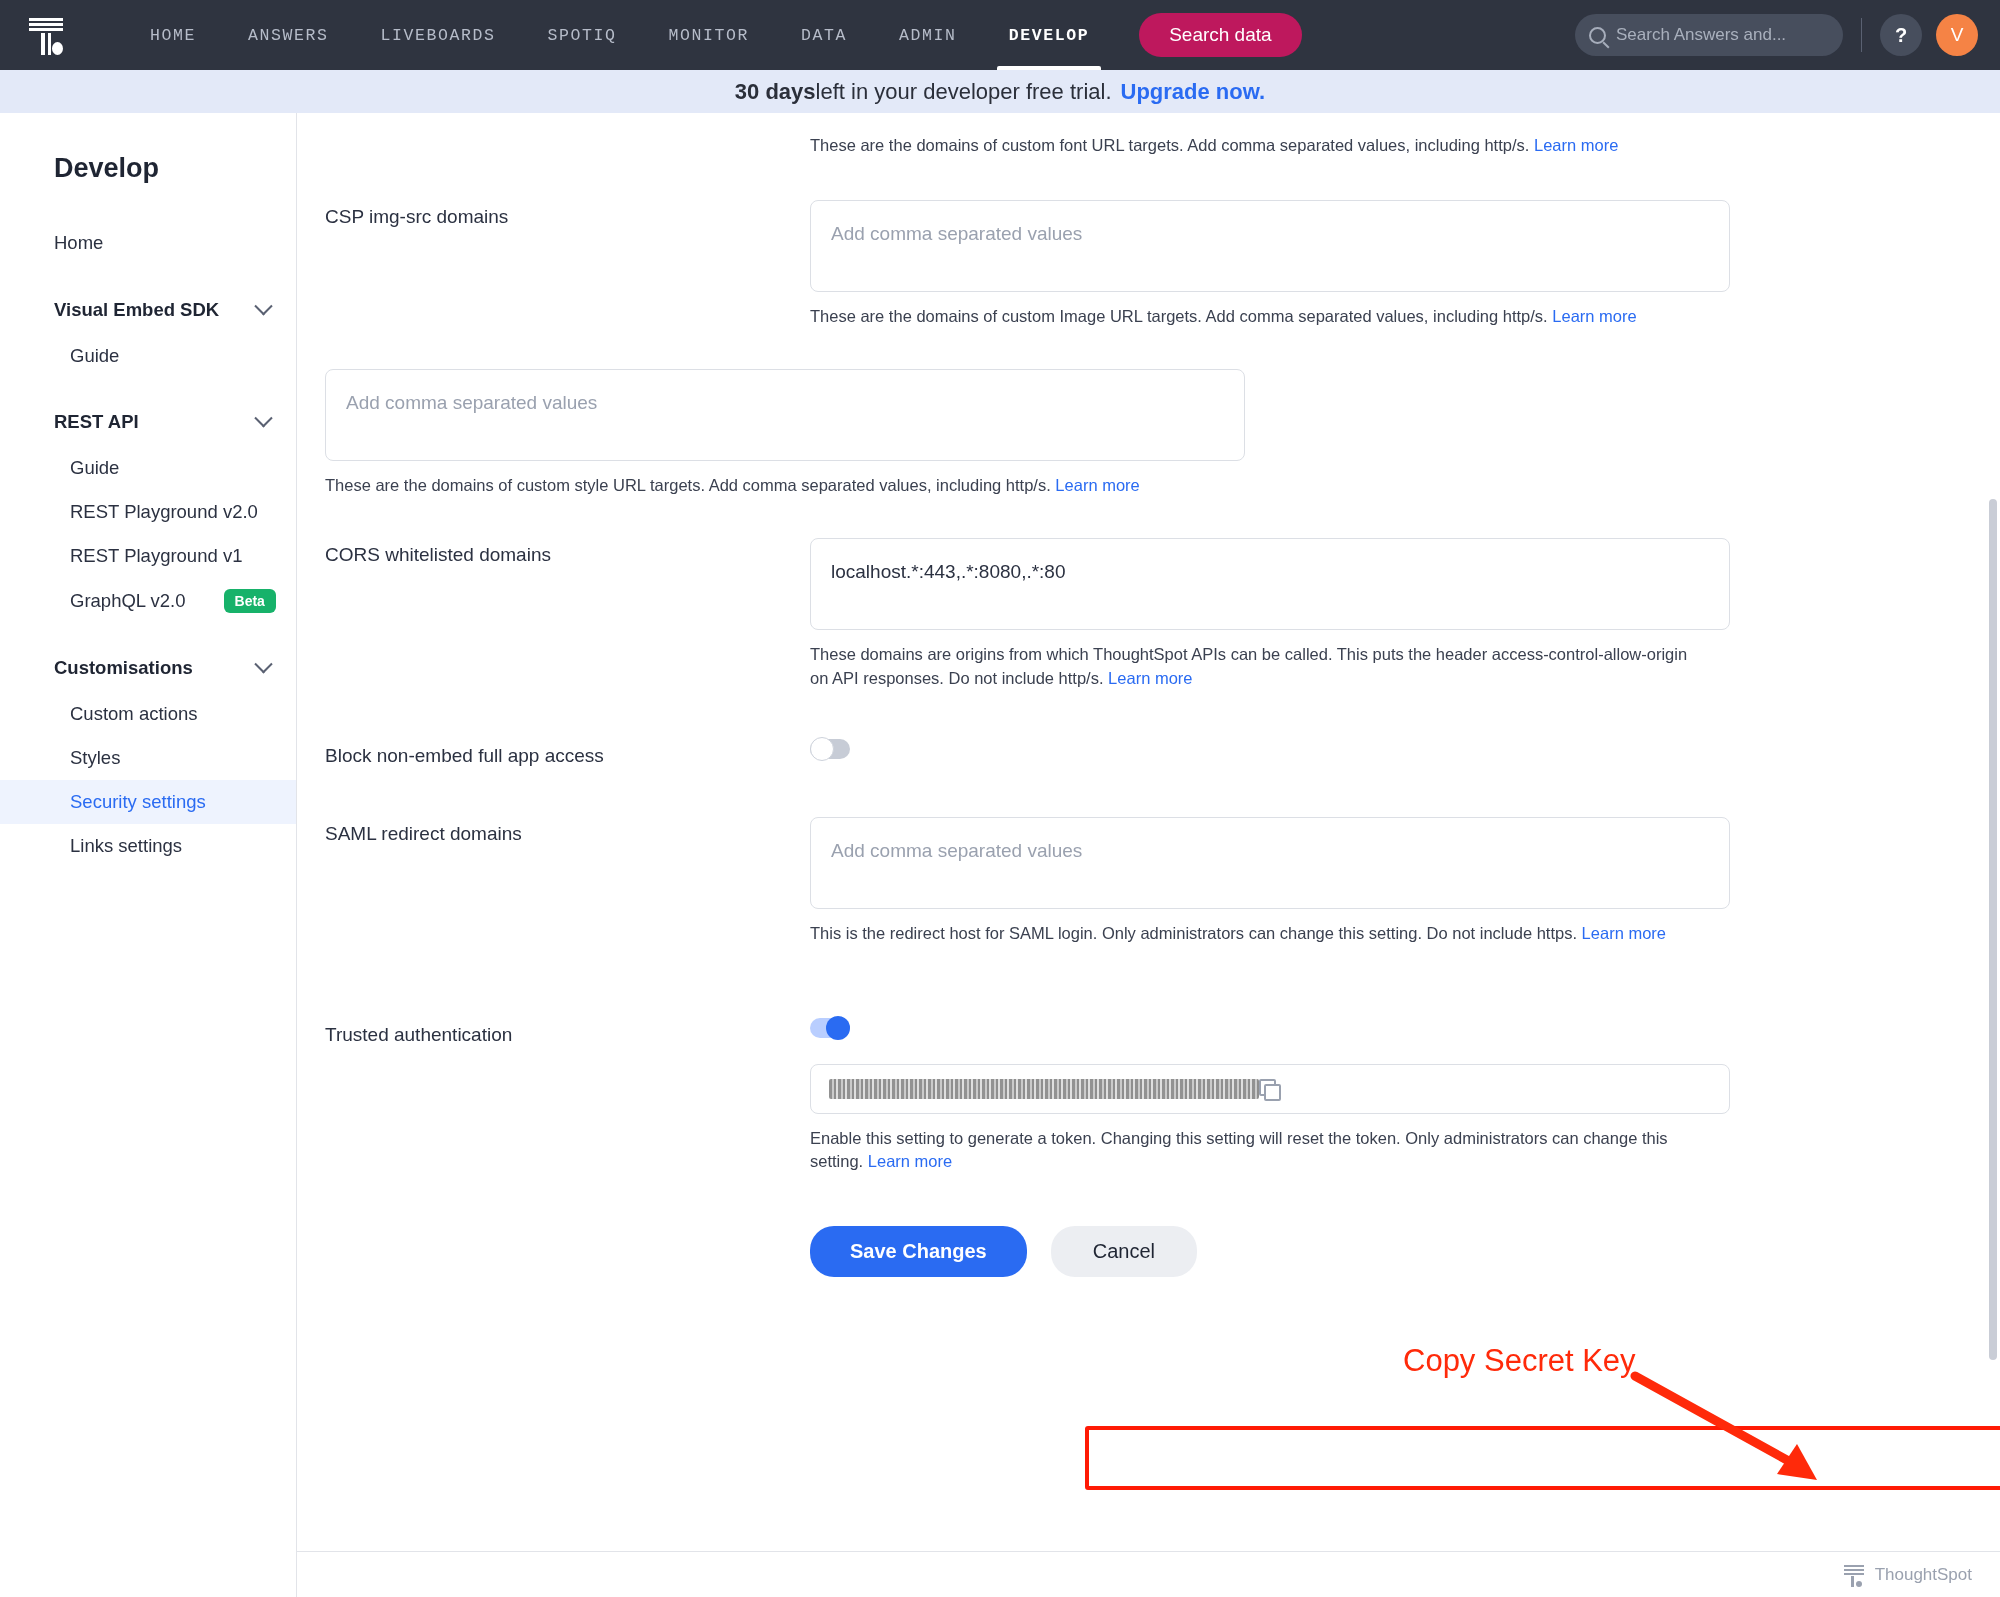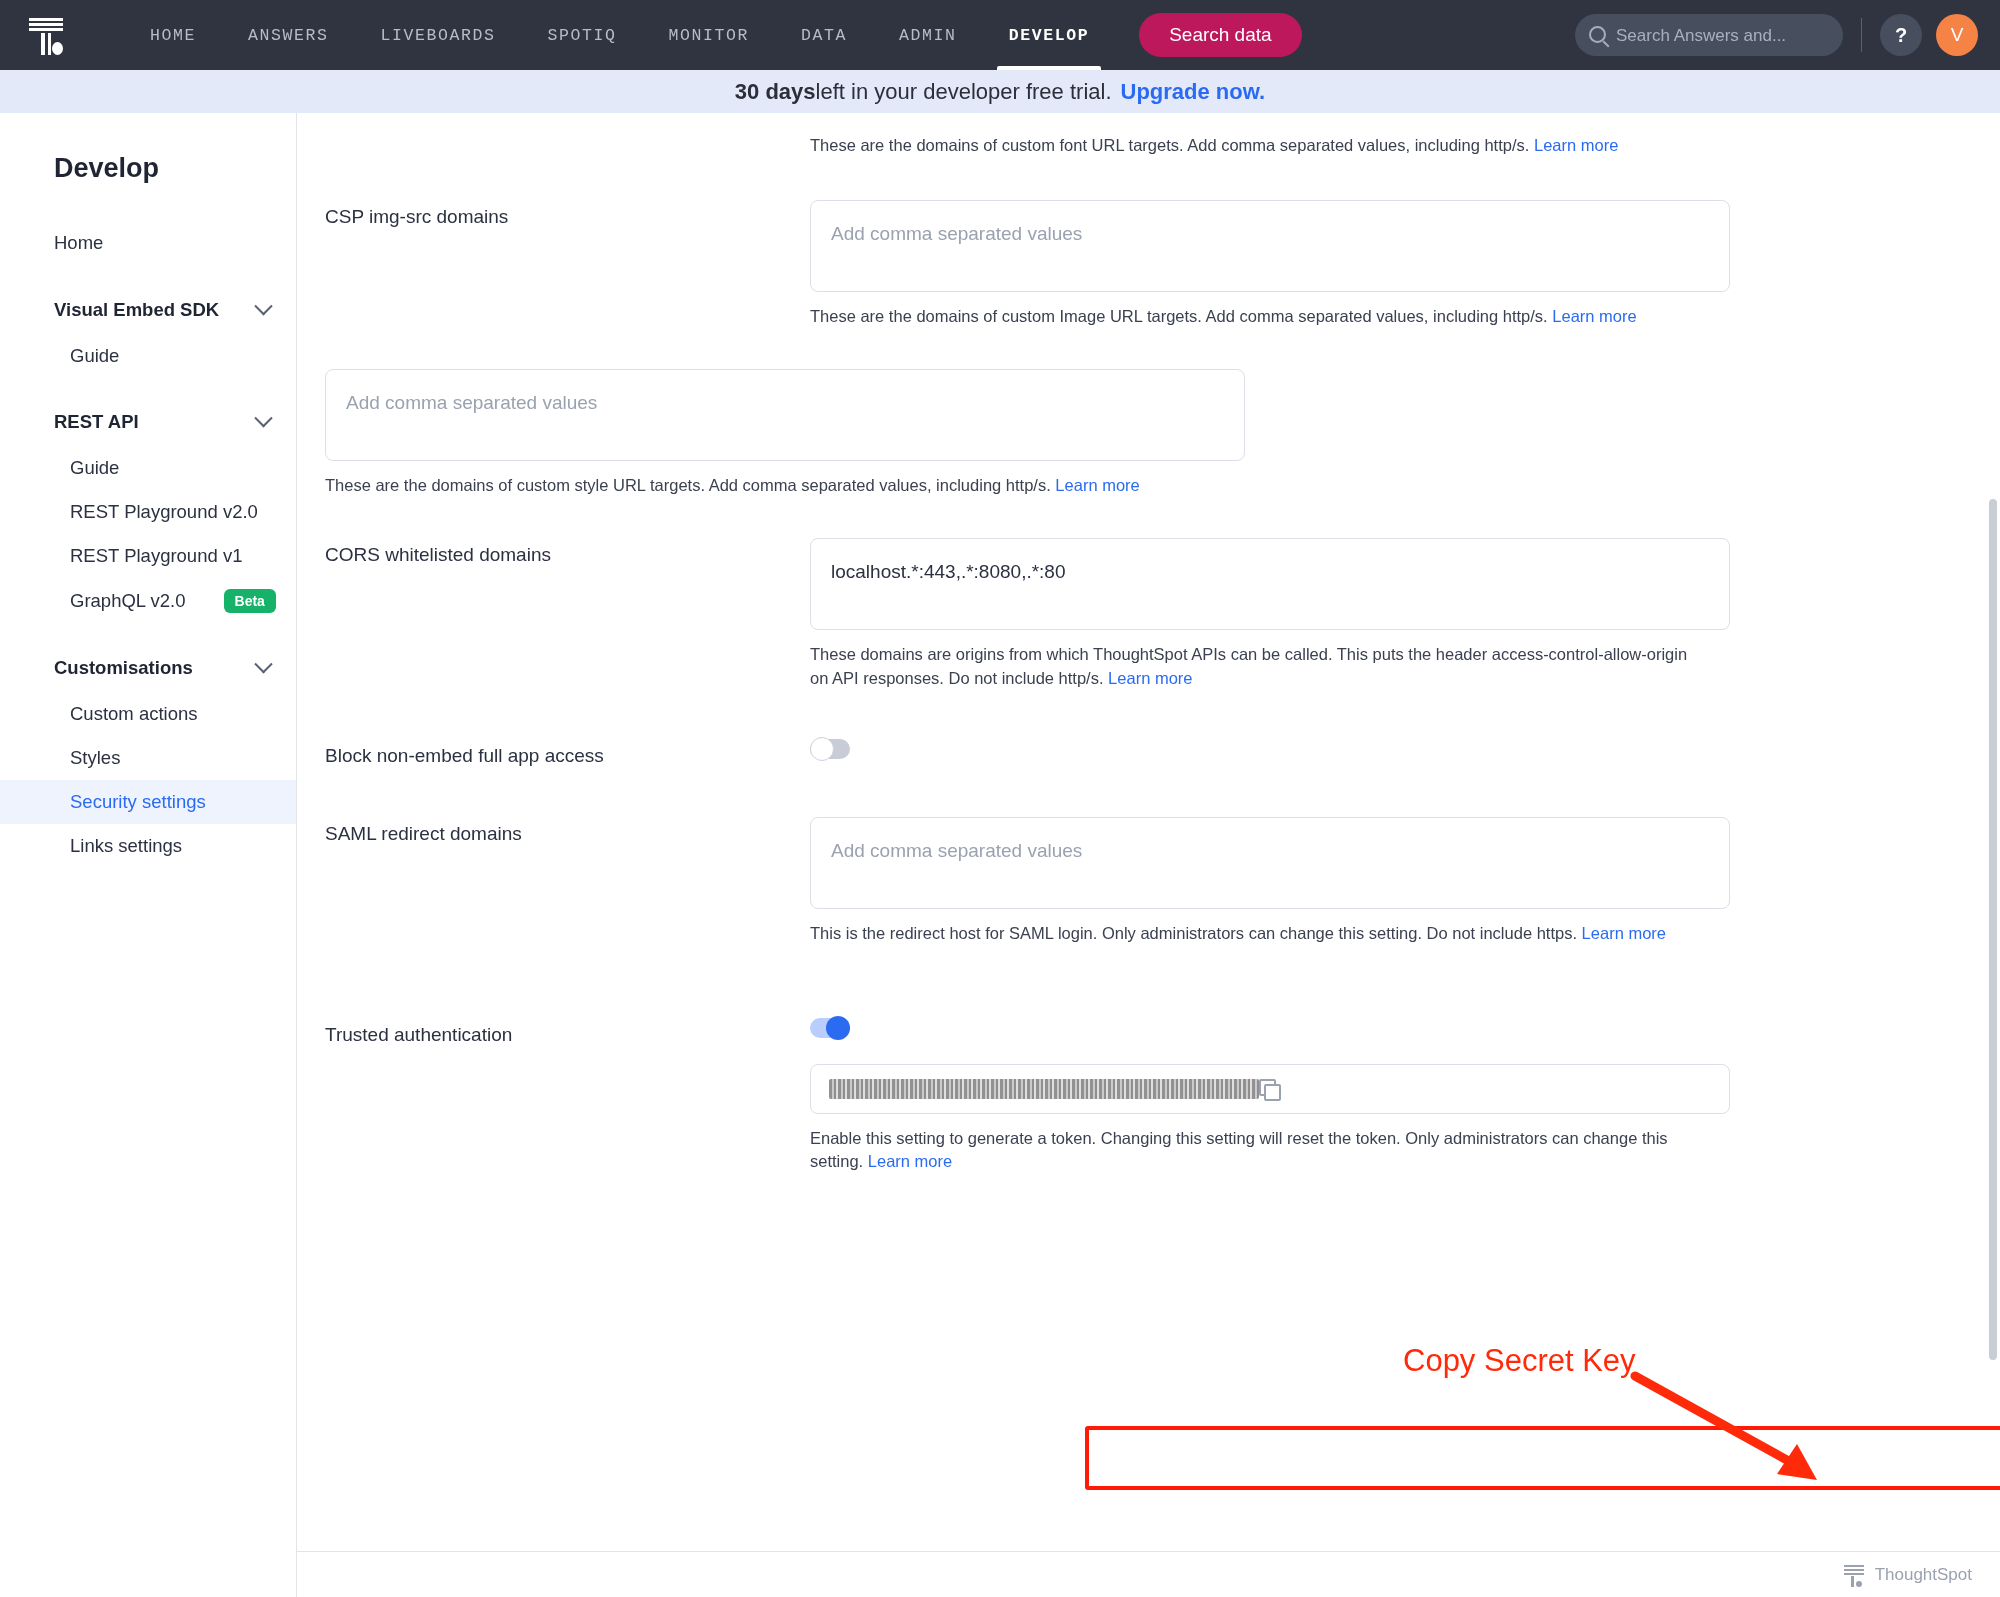--- a/index.html
+++ b/index.html
@@ -75,22 +75,22 @@
   }
 
   .topnav-right {
     margin-left: auto;
     display: flex; align-items: center; gap: 0px;
   }
   .search-box {
     width: 268px; height: 42px;
     background: #474e5d;
     border-radius: 21px;
-    display: flex; align-items: flex-start;
-    padding: 12px 14px;
+    display: flex; align-items: center;
+    padding: 0 14px;
     cursor: text;
   }
   .search-box .mag {
     width: 17px; height: 17px; border: 2px solid #a6adbb; border-radius: 50%;
     position: relative; flex: 0 0 auto; margin-right: 10px;
   }
   .search-box .mag::after {
     content: ""; position: absolute; right: -6px; bottom: -4px;
     width: 8px; height: 2px; background: #a6adbb; transform: rotate(45deg);
   }
@@ -486,20 +486,24 @@
             <span class="copy-ico"></span>
           </div>
 
           <div class="help" style="max-width:880px; margin-top:13px;">
             <span>Enable this setting to generate a token. Changing this setting will reset the token. Only administrators can change this setting.</span>
             <span class="lm">Learn more</span>
           </div>
         </div>
       </div>
 
+      <div class="btnrow">
+        <button class="btn-primary">Save Changes</button>
+        <button class="btn-secondary">Cancel</button>
+      </div>
 
       <div class="redbox" style="left: 788px; top: 1313px; width: 948px; height: 64px;"></div>
 
       <div class="annot" style="left: 1106px; top: 1230px;">Copy Secret Key</div>
 
       <svg class="arrow-svg" width="240" height="140" style="left:1320px; top:1245px;" viewBox="0 0 240 140">
         <line x1="18" y1="18" x2="188" y2="112" stroke="#ff2a0a" stroke-width="9" stroke-linecap="round"></line>
         <polygon points="200,122 160,116 180,86" fill="#ff2a0a"></polygon>
       </svg>
 

